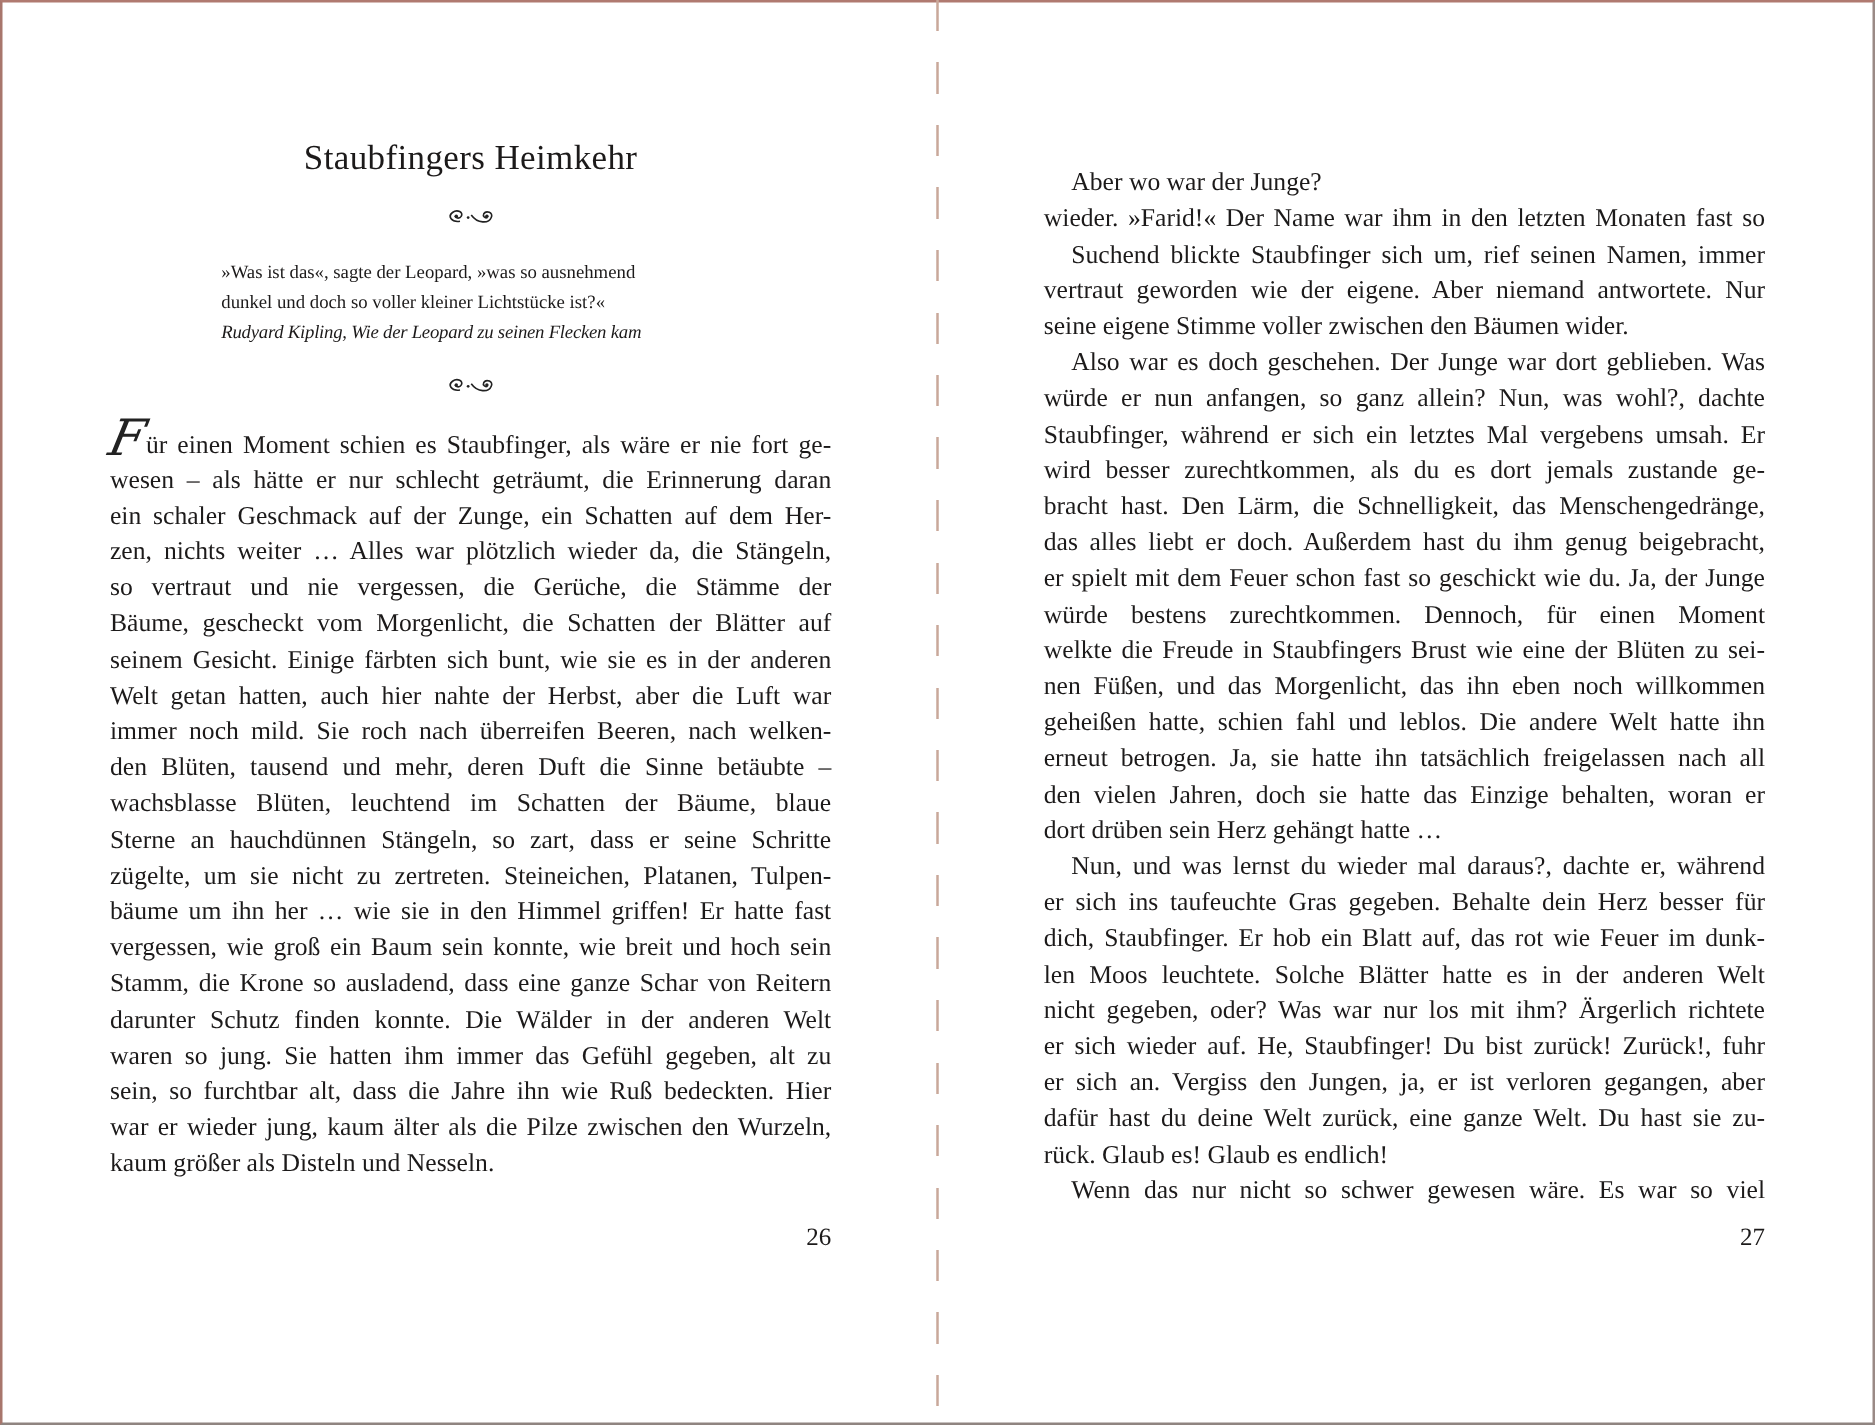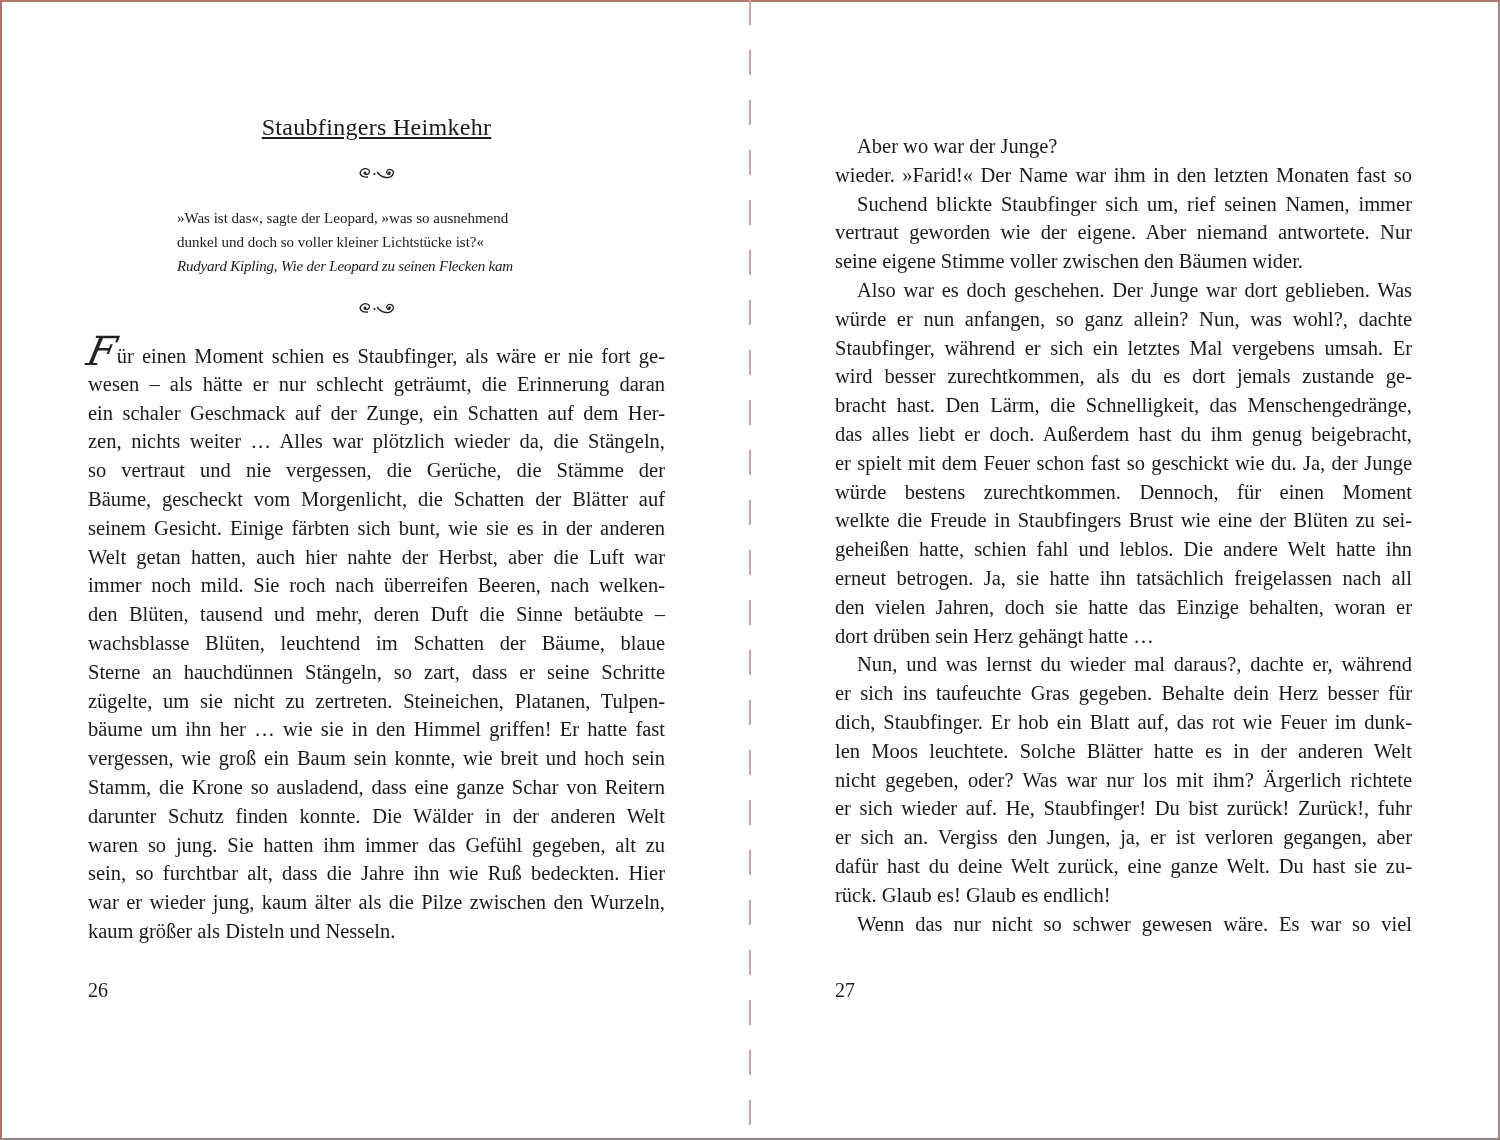--- a/index.html
+++ b/index.html
@@ -22,23 +22,22 @@
     position: absolute; left: 749px; top: 0; width: 2px; height: 1140px;
     background: repeating-linear-gradient(to bottom,
       #c9a89a 0px, #c9a89a 25px, transparent 25px, transparent 50px);
   }
   .page { position: absolute; top: 0; height: 1140px; }
   .page.left { left: 88px; width: 577px; }
   .page.right { left: 835px; width: 577px; }
 
   .chapter-title {
     position: absolute; left: 0; width: 577px; top: 110px;
-    text-align: center; font-size: 24px; letter-spacing: 0.3px;
+    text-align: center; font-size: 28px; letter-spacing: 0.3px;
     line-height: 34px;
-    text-decoration: underline;
   }
   .ornament {
     position: absolute; left: 0; width: 577px; text-align: center;
   }
   .ornament svg { display: inline-block; }
   .ornament.o1 { top: 166px; }
   .ornament.o2 { top: 301px; }
 
   .epigraph {
     position: absolute; left: 89px; top: 206px; width: 420px;
@@ -56,21 +55,21 @@
   .ln.last { text-align-last: left; }
   .ln.indent { padding-left: 22px; }
 
   .dropcap {
     font-family: "DejaVu Serif", serif; font-style: italic;
     font-size: 40px; line-height: 20px; display: inline-block;
     margin-right: 1px; transform: skewX(-12deg); vertical-align: -2px;
     color: #222;
   }
   .pagenum {
-    position: absolute; top: 976px; left: 0; width: 577px; text-align: left;
+    position: absolute; top: 976px; left: 0; width: 577px; text-align: right;
     font-size: 20px; line-height: 28px;
   }
 </style>
 </head>
 <body>
 
 <div class="frame"></div>
 <div class="gutter"></div>
 
 <div class="page left">
@@ -138,20 +137,21 @@
     <span class="ln last">seine eigene Stimme voller zwischen den Bäumen wider.</span>
     <span class="ln indent">Also war es doch geschehen. Der Junge war dort geblieben. Was</span>
     <span class="ln">würde er nun anfangen, so ganz allein? Nun, was wohl?, dachte</span>
     <span class="ln">Staubfinger, während er sich ein letztes Mal vergebens umsah. Er</span>
     <span class="ln">wird besser zurechtkommen, als du es dort jemals zustande ge-</span>
     <span class="ln">bracht hast. Den Lärm, die Schnelligkeit, das Menschengedränge,</span>
     <span class="ln">das alles liebt er doch. Außerdem hast du ihm genug beigebracht,</span>
     <span class="ln">er spielt mit dem Feuer schon fast so geschickt wie du. Ja, der Junge</span>
     <span class="ln">würde bestens zurechtkommen. Dennoch, für einen Moment</span>
     <span class="ln">welkte die Freude in Staubfingers Brust wie eine der Blüten zu sei-</span>
+    <span class="ln">nen Füßen, und das Morgenlicht, das ihn eben noch willkommen</span>
     <span class="ln">geheißen hatte, schien fahl und leblos. Die andere Welt hatte ihn</span>
     <span class="ln">erneut betrogen. Ja, sie hatte ihn tatsächlich freigelassen nach all</span>
     <span class="ln">den vielen Jahren, doch sie hatte das Einzige behalten, woran er</span>
     <span class="ln last">dort drüben sein Herz gehängt hatte …</span>
     <span class="ln indent">Nun, und was lernst du wieder mal daraus?, dachte er, während</span>
     <span class="ln">er sich ins taufeuchte Gras gegeben. Behalte dein Herz besser für</span>
     <span class="ln">dich, Staubfinger. Er hob ein Blatt auf, das rot wie Feuer im dunk-</span>
     <span class="ln">len Moos leuchtete. Solche Blätter hatte es in der anderen Welt</span>
     <span class="ln">nicht gegeben, oder? Was war nur los mit ihm? Ärgerlich richtete</span>
     <span class="ln">er sich wieder auf. He, Staubfinger! Du bist zurück! Zurück!, fuhr</span>

